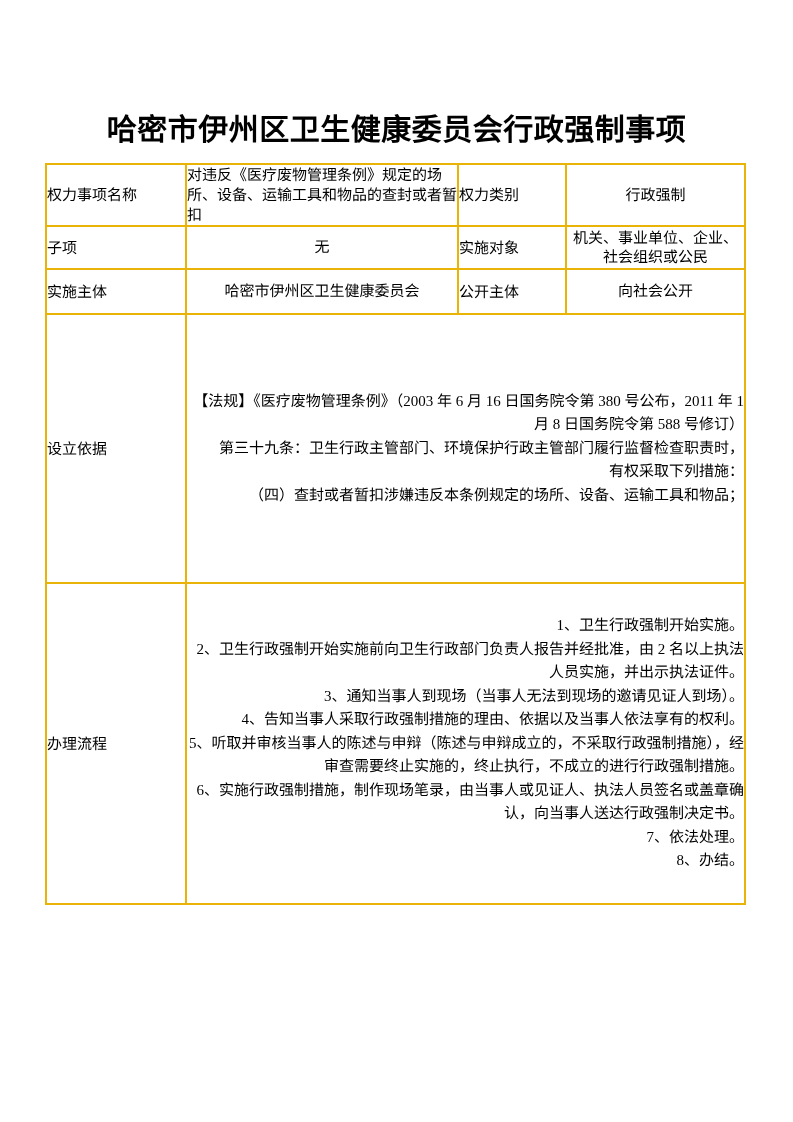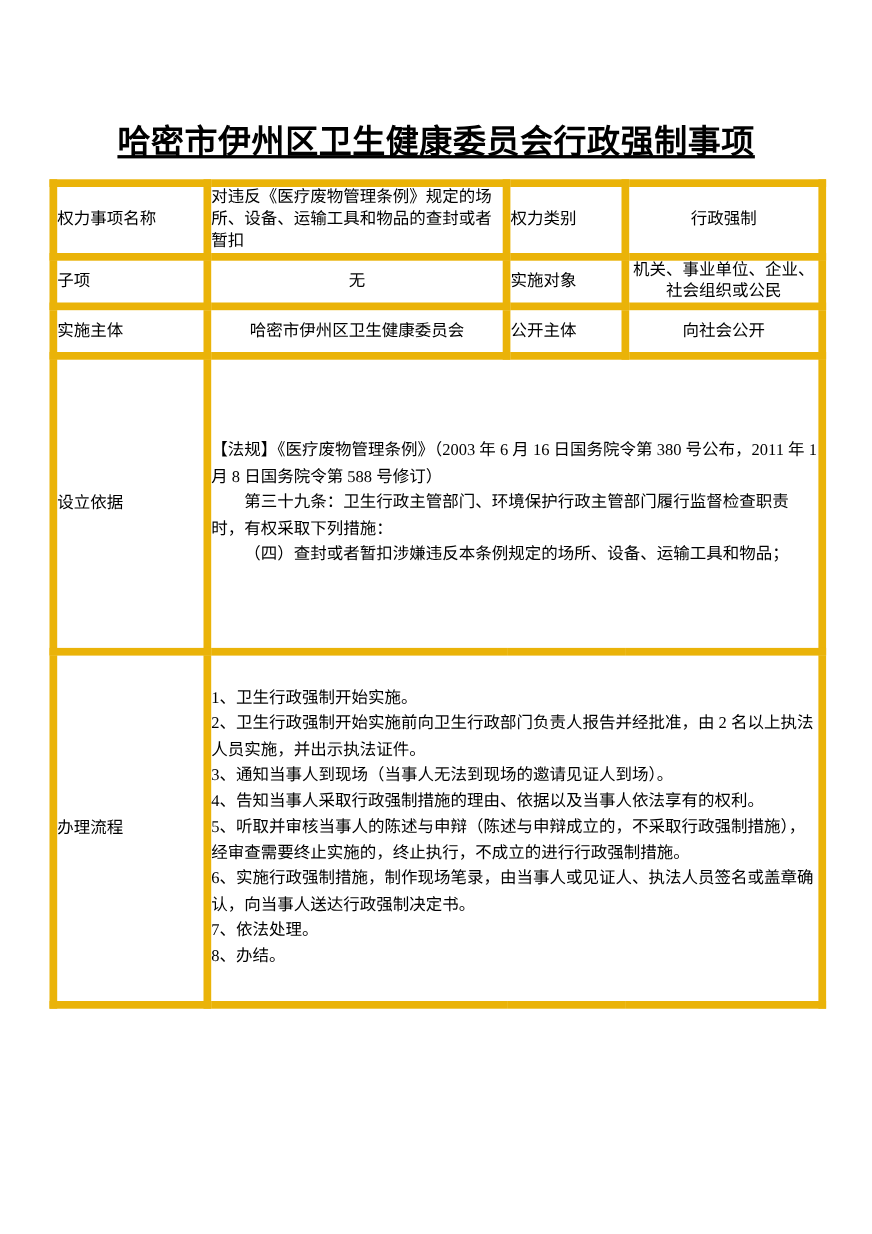--- a/index.html
+++ b/index.html
@@ -15,33 +15,32 @@
     position: relative;
   }
   .page-title {
     margin: 0;
     padding-top: 112px;
     text-align: center;
     font-size: 30px;
     font-weight: bold;
     letter-spacing: 0.5px;
     line-height: 1.2;
-    text-decoration: underline;
   }
   table.matter-table {
     position: absolute;
     left: 45px;
     top: 163px;
     width: 699px;
     border-collapse: collapse;
     table-layout: fixed;
     border: 2px solid #1c1c1c;
   }
   table.matter-table td {
-    border: 7px solid #eab308;
+    border: 2px solid #eab308;
     font-size: 15px;
     vertical-align: middle;
     padding: 0;
     word-break: break-all;
   }
   td.label-cell {
     text-align: left;
     line-height: 20px;
     padding: 2px 4px;
   }
@@ -49,21 +48,21 @@
     text-align: center;
     line-height: 19px;
     padding: 2px 6px;
   }
   td.value-left {
     text-align: left;
     line-height: 20px;
     padding: 3px 10px 3px 11px;
   }
   td.value-big {
-    text-align: left;
+    text-align: right;
     padding: 6px 16px 6px 12px;
   }
   .value-big p {
     margin: 0;
     line-height: 23.5px;
   }
   .indent-2em {
     text-indent: 2em;
   }
   tr.r1 { height: 60px; }

